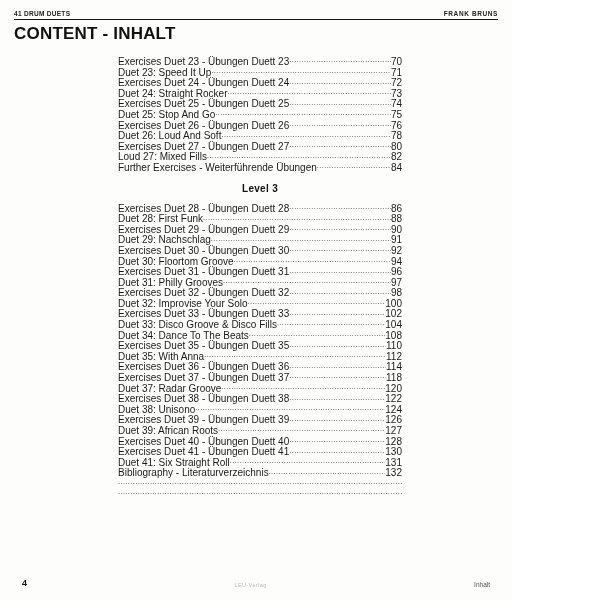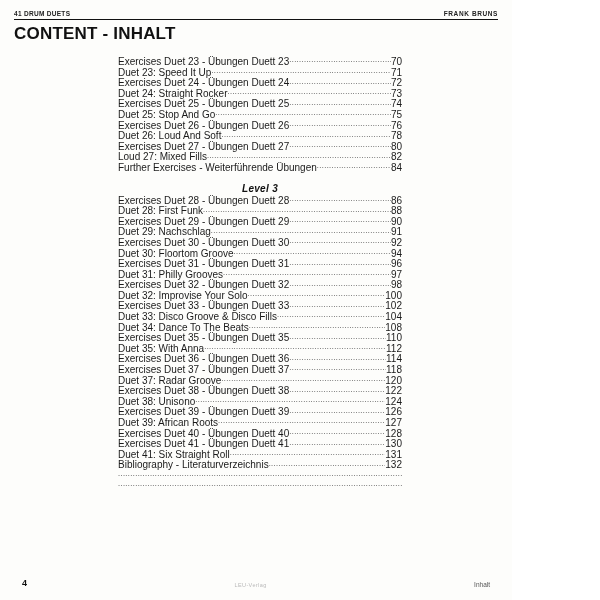--- a/index.html
+++ b/index.html
@@ -83,23 +83,22 @@
     white-space: nowrap;
   }
   .entry .page-no {
     flex: 0 0 auto;
     text-align: right;
     padding-left: 0px;
   }
   .level {
     text-align: center;
     font-size: 10px;
-    font-style: italic;
     font-weight: bold;
-    margin: 9px 0 2px 0;
+    margin: 9px 0 10px 0;
     color: #111;
     letter-spacing: 0.3px;
   }
   
   .footer {
     position: absolute;
     left: 0;
     right: 0;
     bottom: 12px;
     padding: 0 22px;

